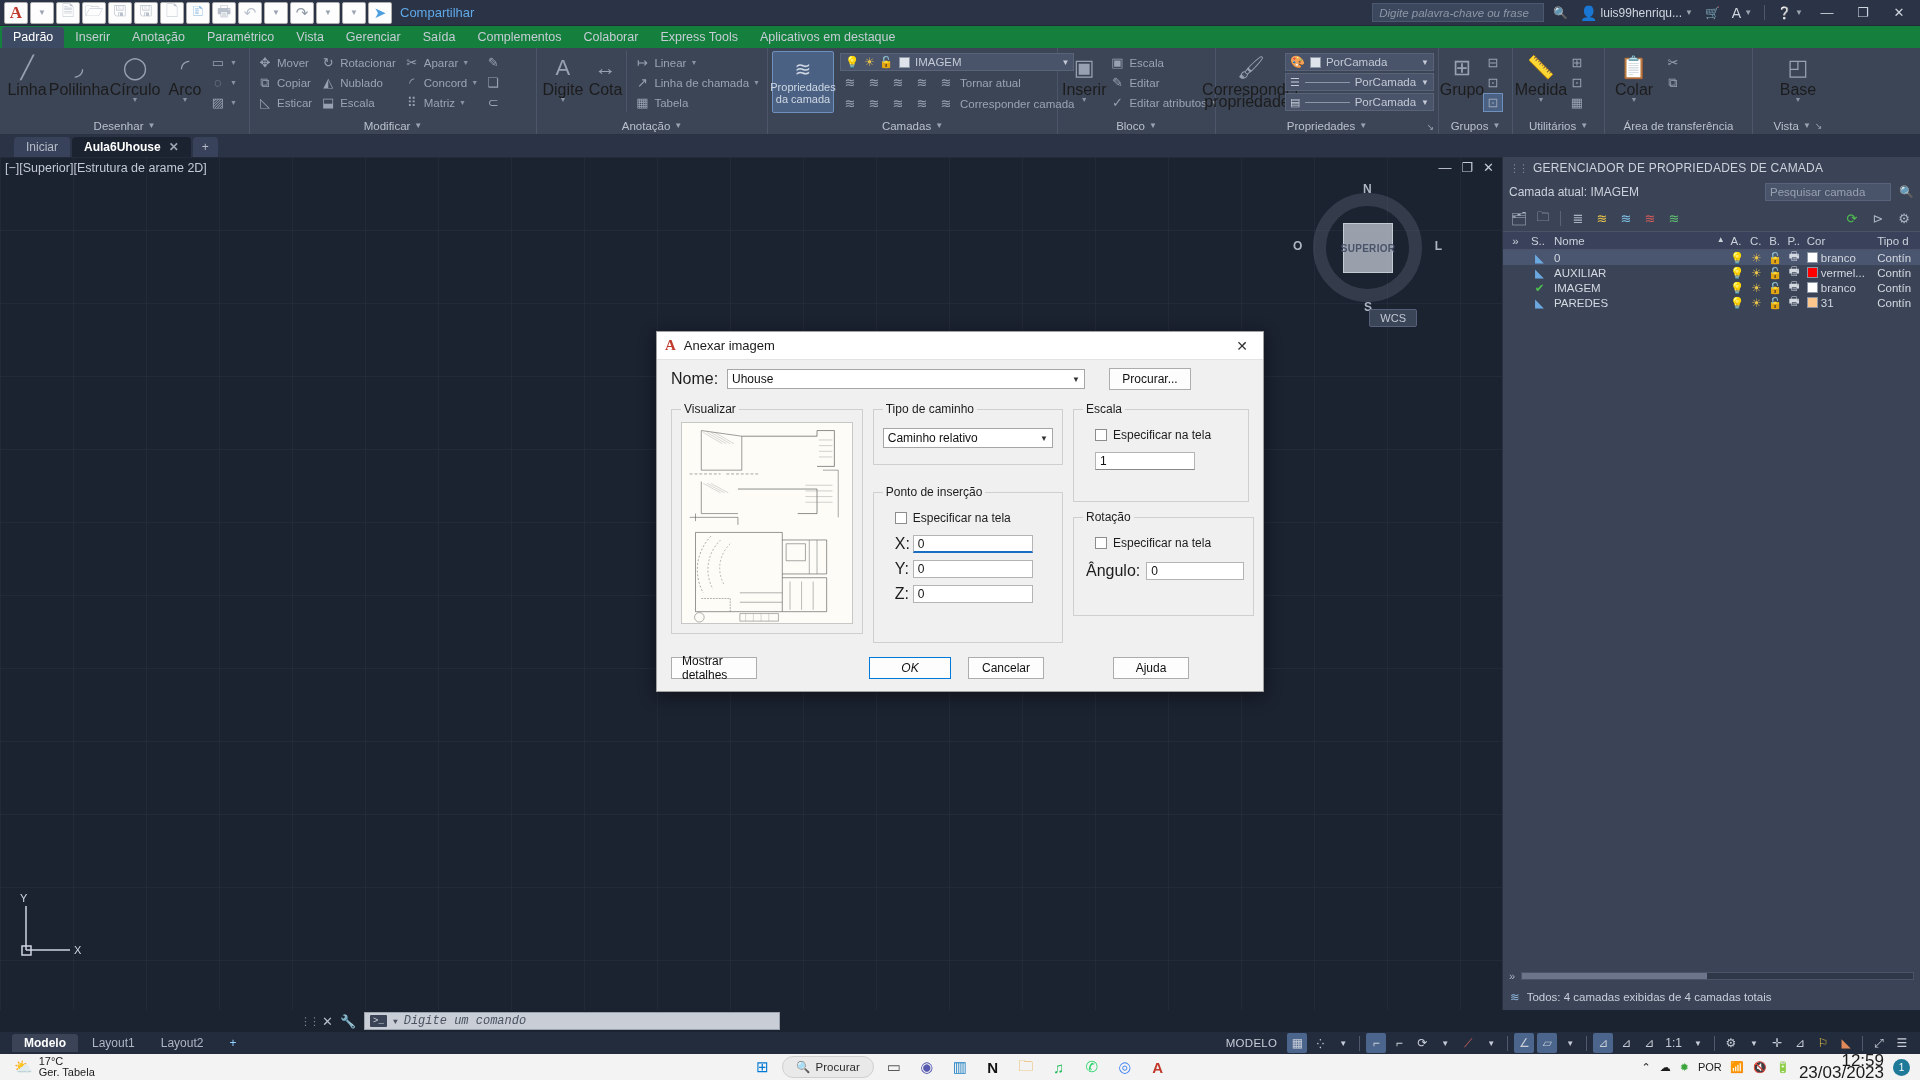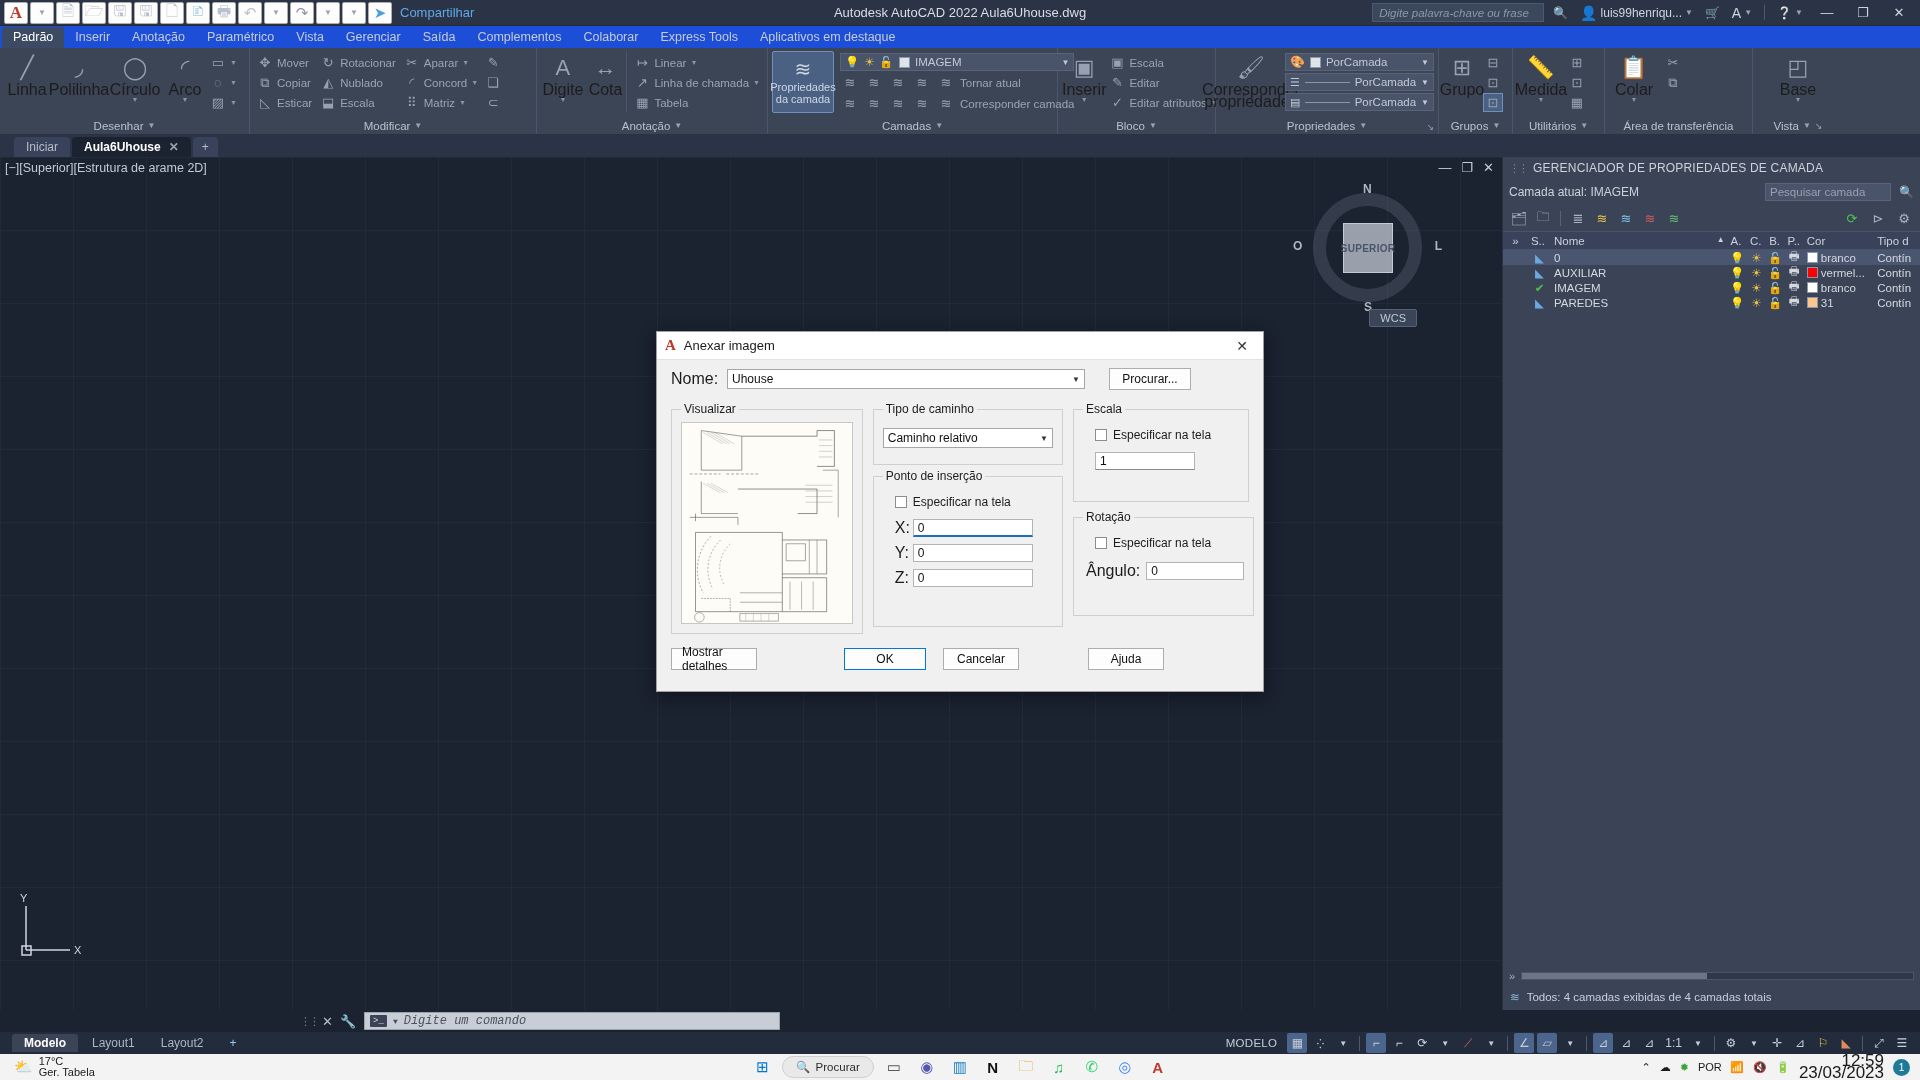--- a/index.html
+++ b/index.html
@@ -25,21 +25,21 @@
   }
   #title-right{ margin-left:auto; display:flex; align-items:center; gap:6px; padding-right:6px; z-index:2;}
   #searchbox{
     width:172px;height:19px;background:#3b475c;border:1px solid #4b5870;
     color:#8d98a8;font-style:italic;font-size:11.5px;padding:0 6px;display:flex;align-items:center;
   }
   .tb-item{display:flex;align-items:center;gap:3px;font-size:12px;color:#cfd5de;padding:0 3px;height:22px;}
   .winbtn{width:30px;height:26px;display:flex;align-items:center;justify-content:center;font-size:13px;color:#cfd5de;}
   
   #ribbon-tabs{
-    height:22px;background:#1d4ed8;display:flex;align-items:flex-end;font-size:12.5px;
+    height:22px;background:#15803d;display:flex;align-items:flex-end;font-size:12.5px;
     padding-left:2px;
   }
   .rtab{padding:2px 11px 3px;color:#c6ccd6;border-radius:3px 3px 0 0;line-height:16px;}
   .rtab.active{background:#3c4a63;color:#fff;}
   
   #ribbon{
     height:87px;background:#3c4556;display:flex;align-items:stretch;
     border-bottom:1px solid #2a3140; position:relative;
   }
   .panel{ display:flex; flex-direction:column; border-right:1px solid #4c566a; position:relative;}
@@ -249,21 +249,20 @@
     <div class="btn" style="color:#8d96a3;font-size:15px;">↷</div>
     <div class="btn">
         <span class="caret">▼</span>
       </div>
     <div class="btn">
         <span class="caret">▼</span>
       </div>
     <div class="btn" style="color:#4e9fe0;font-size:15px;">➤</div>
     <span class="share">Compartilhar</span>
   </div>
-  <div id="title-center">Autodesk AutoCAD 2022   Aula6Uhouse.dwg</div>
   <div id="title-right">
     <div id="searchbox">Digite palavra-chave ou frase</div>
     <div class="tb-item">🔍</div>
     <div class="tb-item">
       <span style="color:#5a9ee0;font-size:14px;">👤</span>
       <span>luis99henriqu...</span>
       <span class="caret">▼</span>
     </div>
     <div class="tb-item">🛒</div>
     <div class="tb-item">
@@ -887,21 +886,21 @@
               <path d="M60 180 L104 180 M60 190 L104 190" stroke="#777"></path>
               <path d="M20 186 L50 186 L50 200" stroke="#777" stroke-dasharray="2 1"></path>
               <circle cx="18" cy="206" r="5" stroke="#777"></circle>
               <path d="M60 202 L100 202 L100 210 L60 210 Z" stroke="#777"></path>
               <path d="M66 202 L66 210 M74 202 L74 210 M82 202 L82 210 M90 202 L90 210" stroke="#999" stroke-width="0.4"></path>
             </g>
           </svg>
         </div>
       </fieldset>
 
-      <div style="width:195px;display:flex;flex-direction:column;gap:4px;">
+      <div style="width:195px;display:flex;flex-direction:column;gap:20px;">
         <fieldset style="height:63px;">
           <legend>Tipo de caminho</legend>
           <div class="select" style="margin-top:6px;">
             <span>Caminho relativo</span>
             <span class="ar">▼</span>
           </div>
         </fieldset>
         <fieldset style="height:158px;">
           <legend>Ponto de inserção</legend>
           <label class="chk" style="margin:6px 0 10px 12px;">
@@ -941,18 +940,18 @@
           <div class="row" style="margin:0 0 0 3px;gap:6px;">
             <span class="lbl">Ângulo:</span>
             <div class="field" style="width:98px;">0</div>
           </div>
         </fieldset>
       </div>
     </div>
 
     <div class="row" style="margin-top:14px;align-items:center;">
       <div class="btn" style="width:86px;">Mostrar detalhes</div>
-      <div class="btn def" style="width:82px;margin-left:79px;">OK</div>
+      <div class="btn def" style="width:82px;margin-left:104px;font-style:italic;">OK</div>
       <div class="btn" style="width:76px;margin-left:9px;">Cancelar</div>
       <div class="btn" style="width:76px;margin-left:61px;">Ajuda</div>
     </div>
   </div>
 </div>
 
 </body></html>

